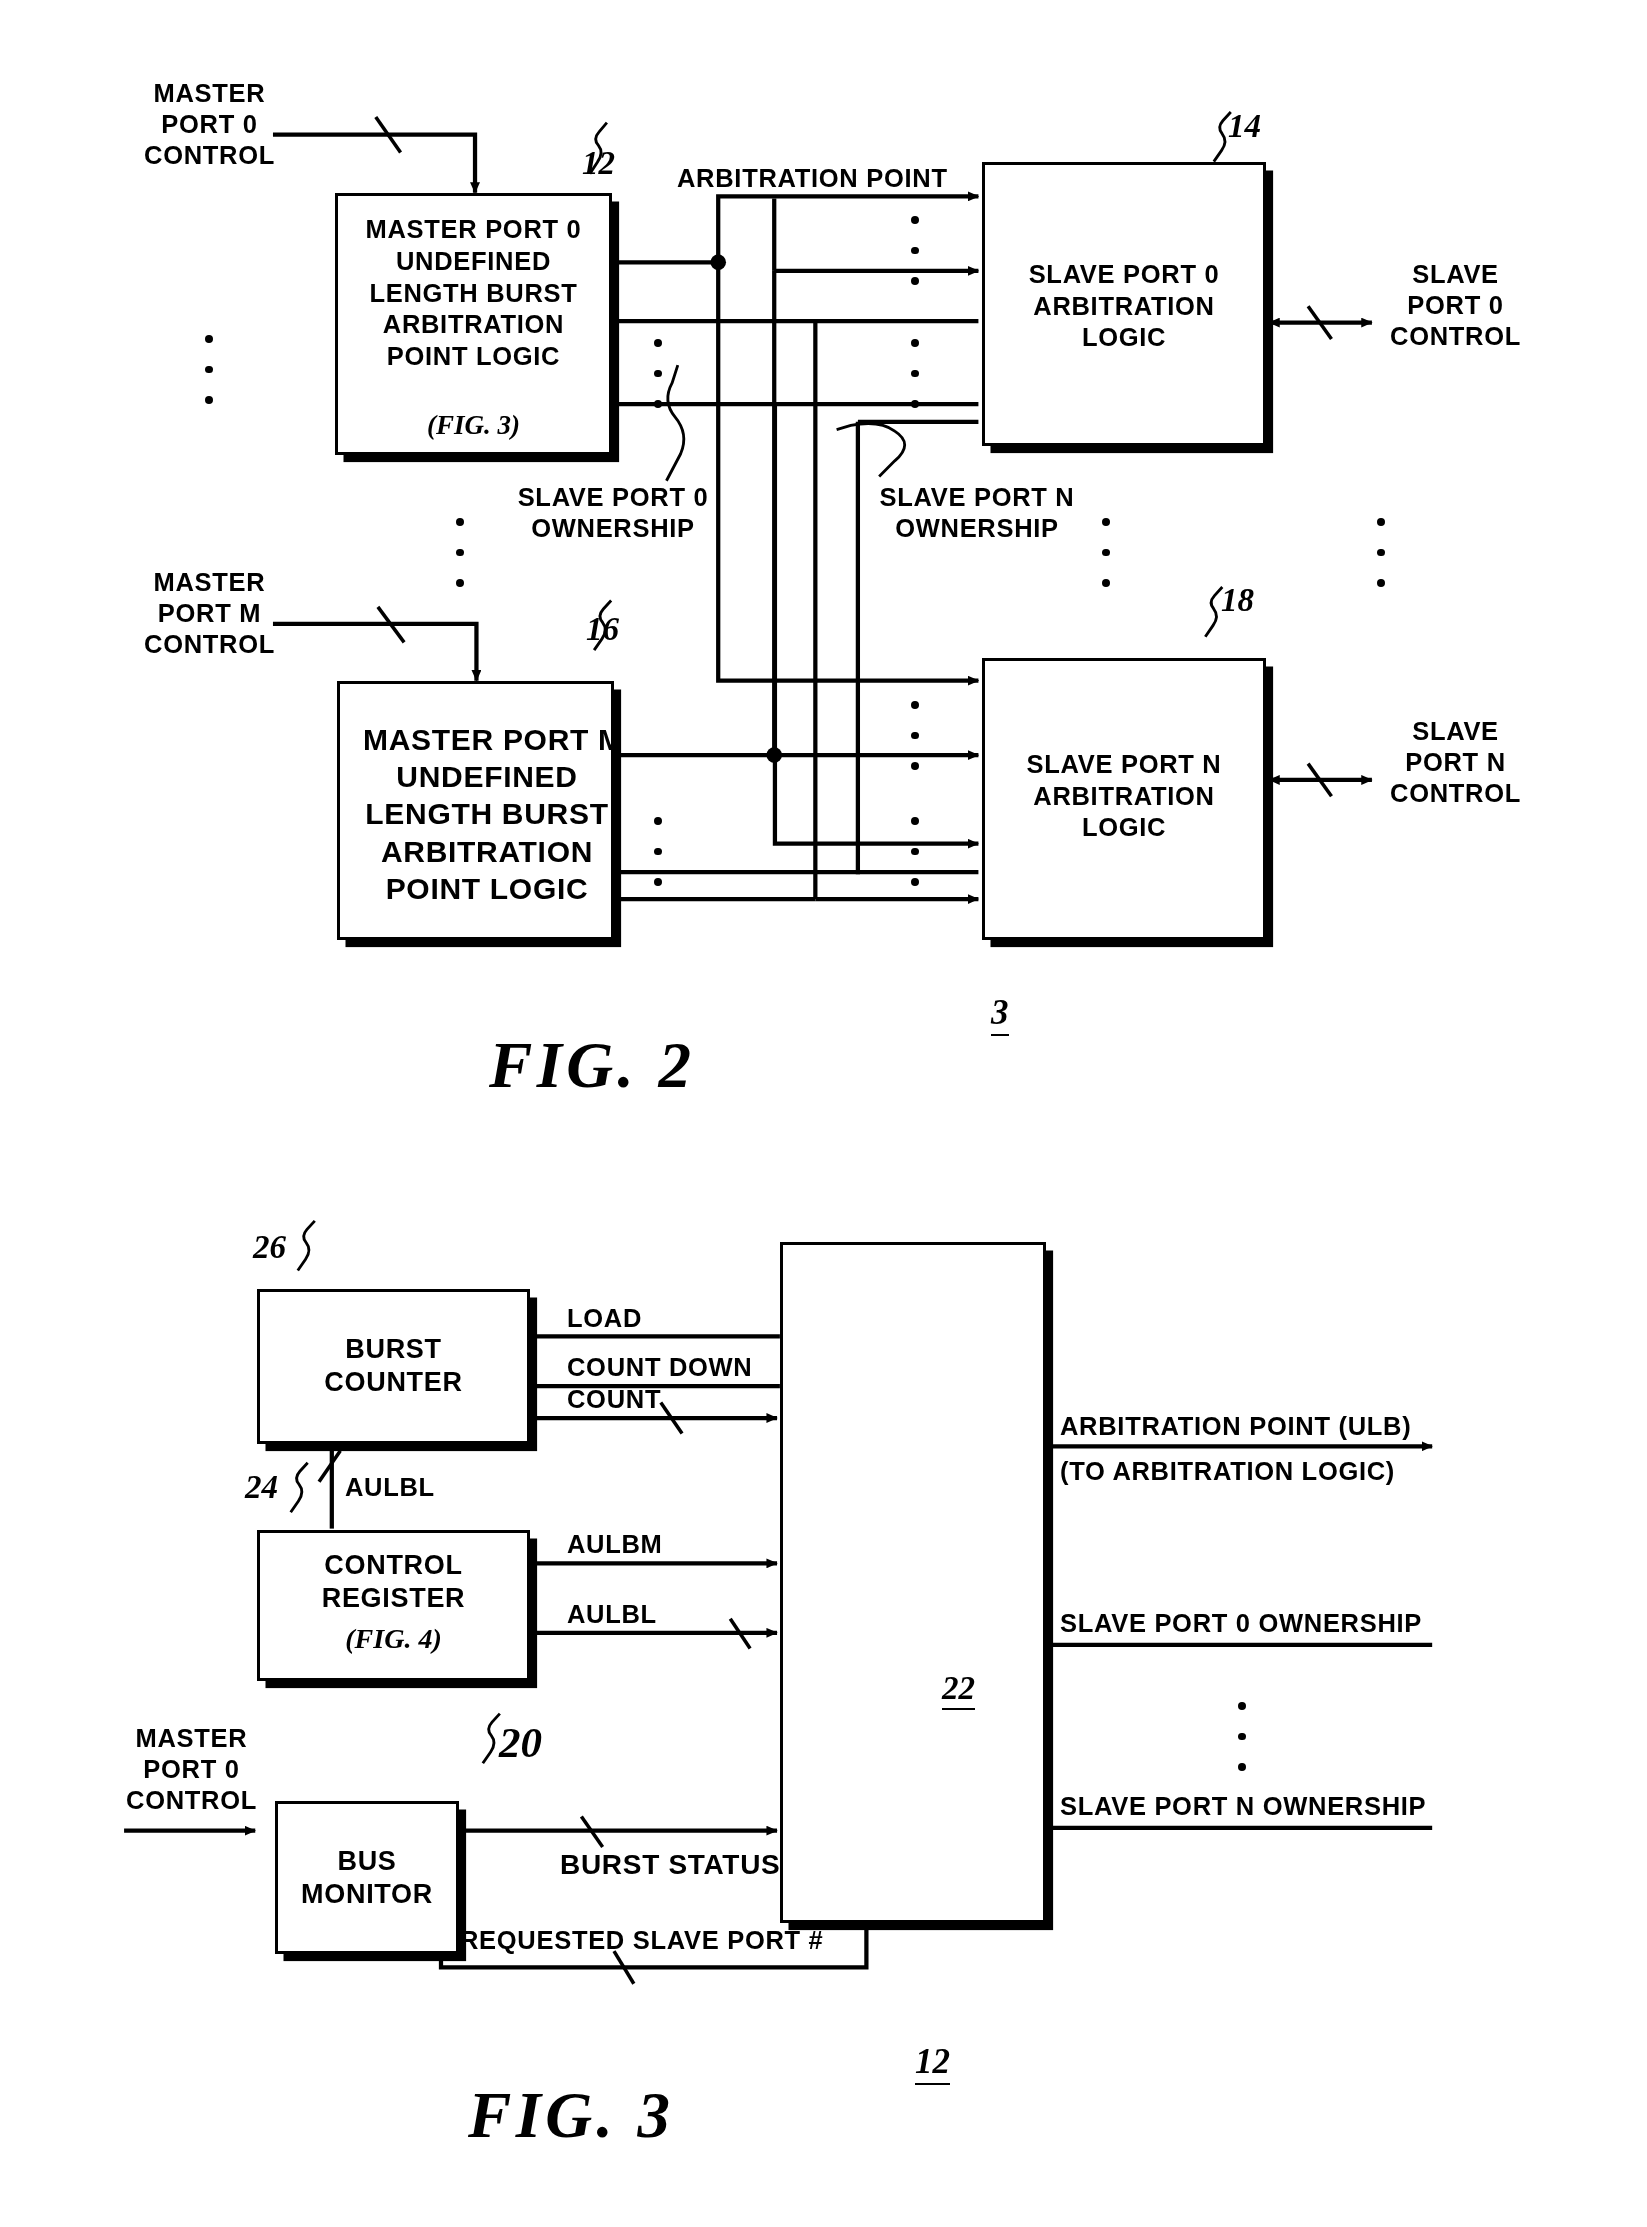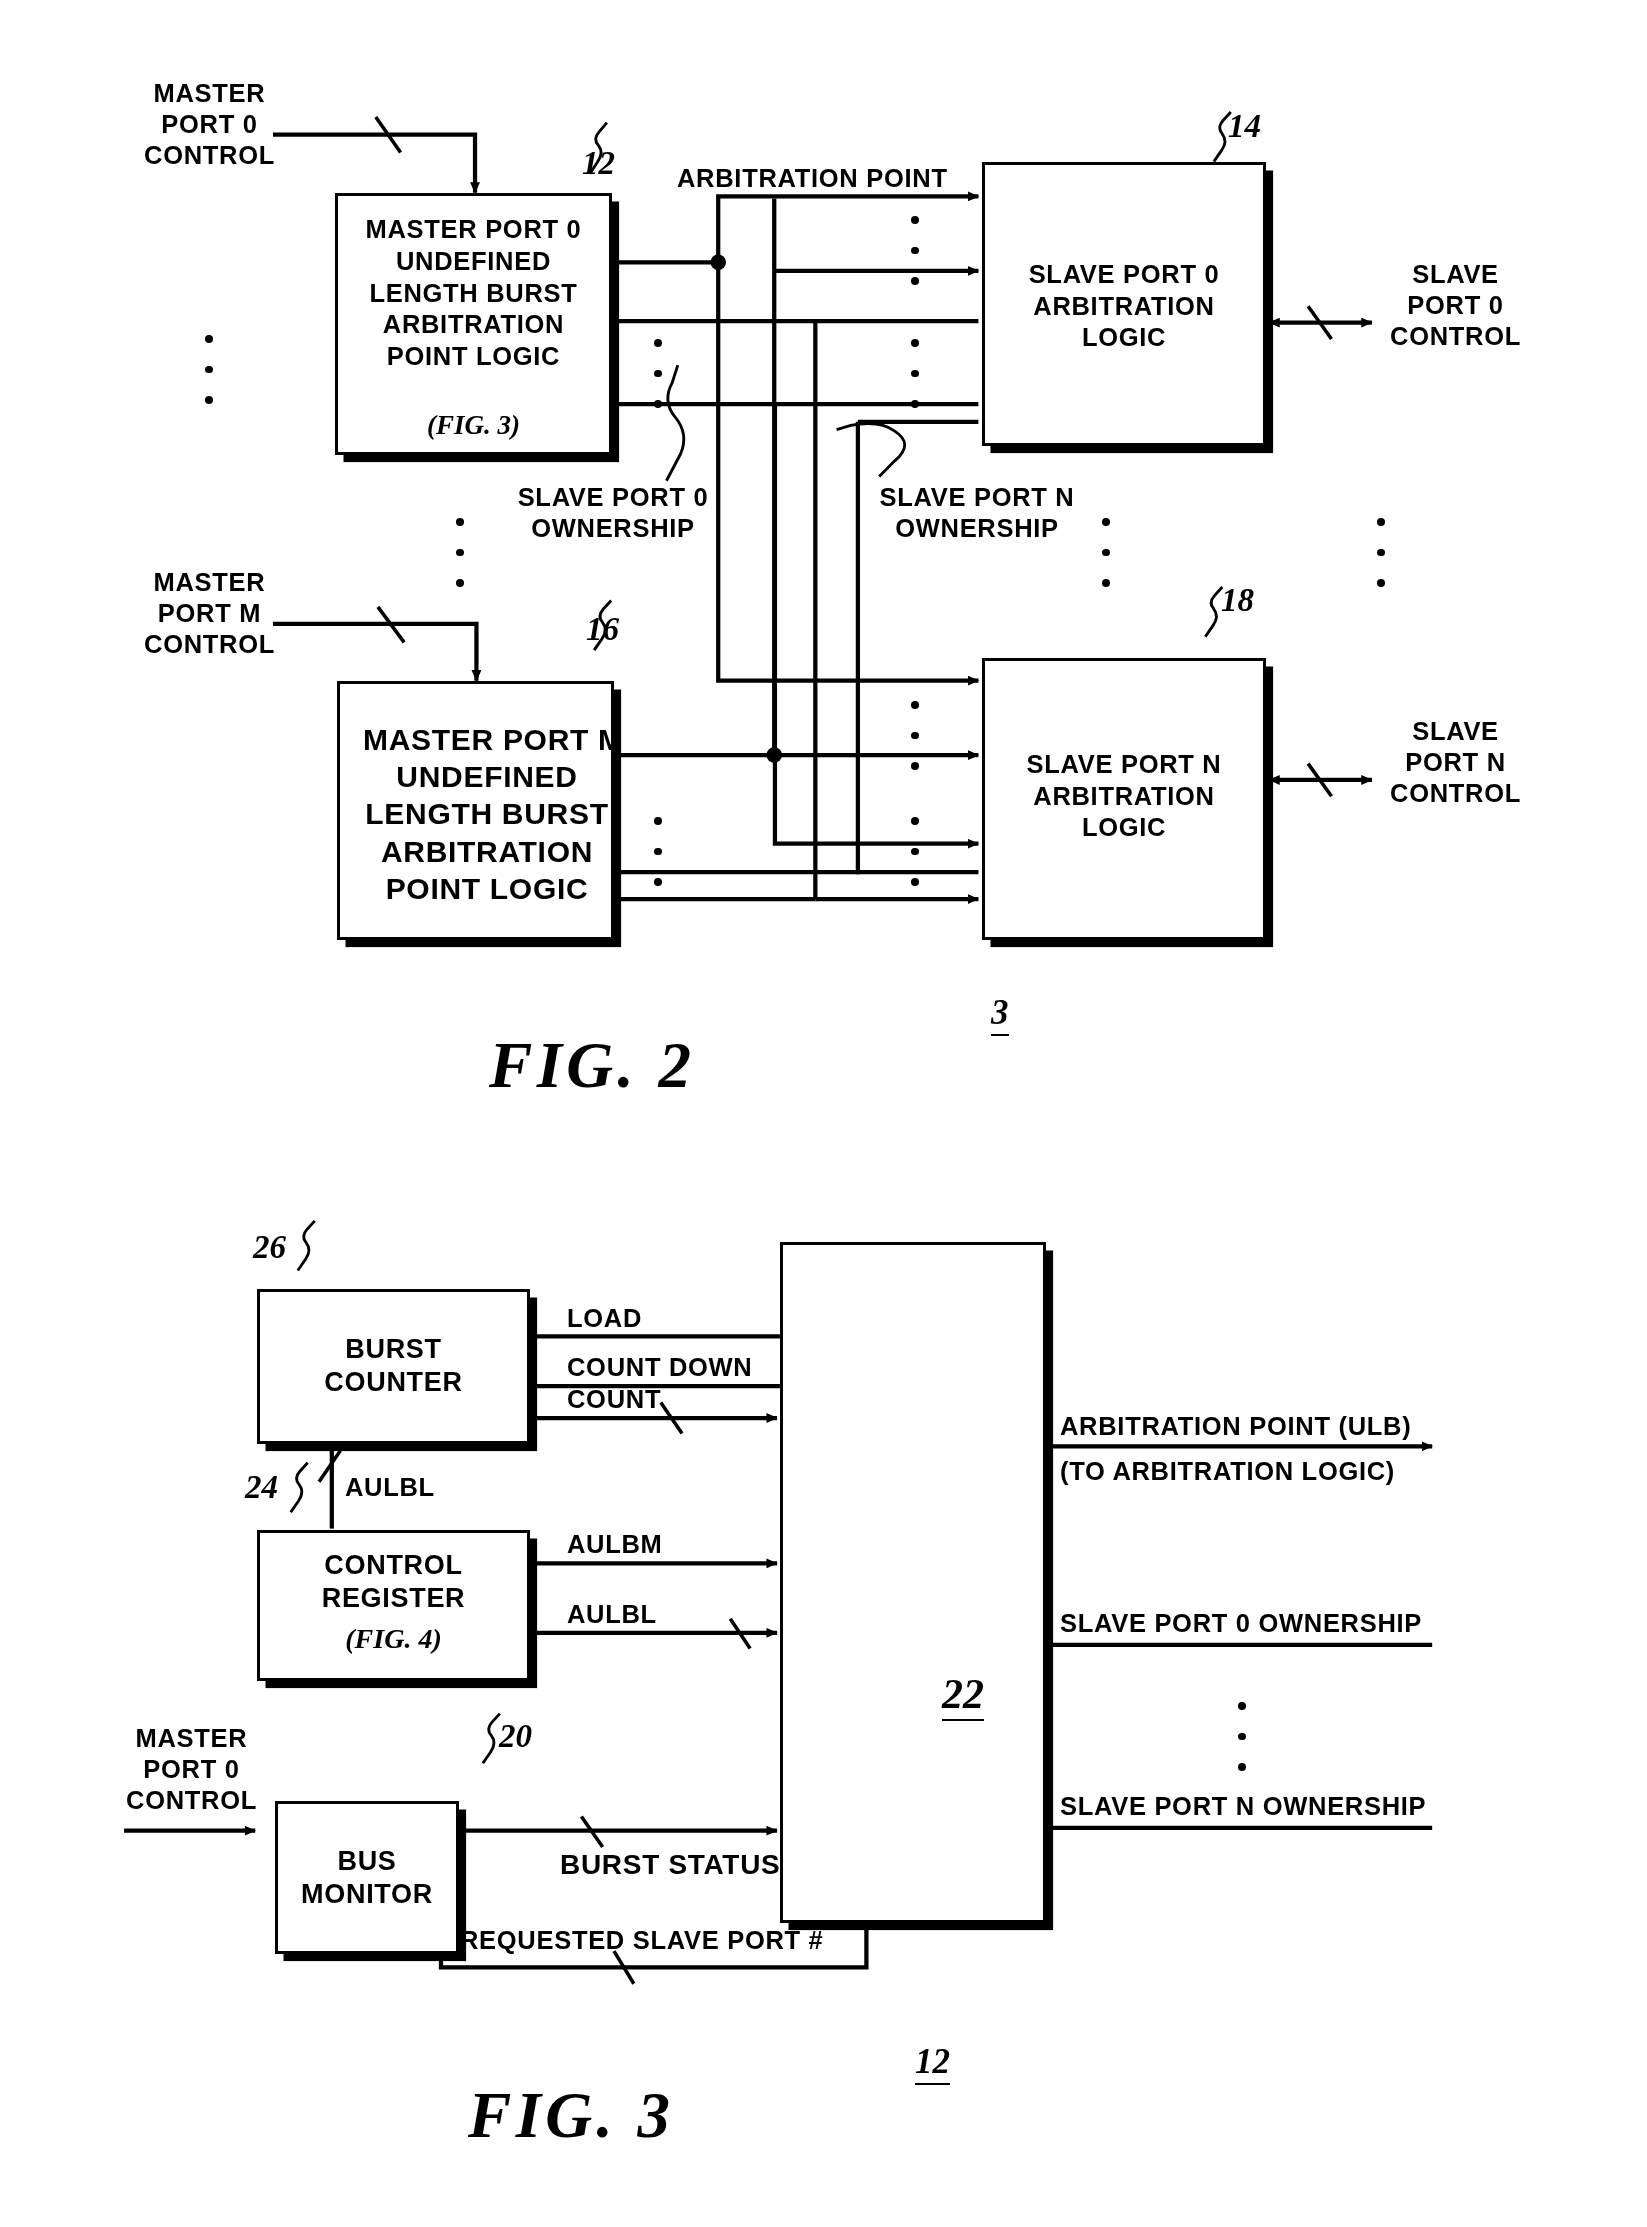--- a/index.html
+++ b/index.html
@@ -209,24 +209,24 @@
 
 <div class="box" style="left:257px;top:1530px;width:273px;height:151px;">
   <div class="boxtxt" style="top:15.6px;font-size:27px;">CONTROL<br>REGISTER</div>
   <div class="boxtxt boxfig" style="top:89px;font-size:28px;">(FIG. 4)</div>
 </div>
 <div class="num" style="left:245px;top:1469px;font-size:33px;">24</div>
 
 <div class="box" style="left:275px;top:1766px;width:184px;height:153px;margin-top:35px;">
   <div class="boxtxt" style="top:41px;font-size:27px;">BUS<br>MONITOR</div>
 </div>
-<div class="num" style="left:499px;top:1718px;font-size:33px;">20</div>
+<div class="num" style="left:499px;top:1718px;font-size:43px;">20</div>
 
 <div class="box" style="left:780px;top:1242px;width:266px;height:681px;">
-  <div class="numu" style="left:159px;top:425px;font-size:42px;">22</div>
+  <div class="numu" style="left:159px;top:425px;font-size:33px;">22</div>
 </div>
 
 <div class="lbl" style="left:567px;top:1303px;font-size:25.5px;">LOAD</div>
 <div class="lbl" style="left:567px;top:1352px;font-size:25.5px;">COUNT DOWN</div>
 <div class="lbl" style="left:567px;top:1384px;font-size:25.5px;">COUNT</div>
 <div class="lbl" style="left:345px;top:1472px;font-size:25.5px;">AULBL</div>
 <div class="lbl" style="left:567px;top:1529px;font-size:25.5px;">AULBM</div>
 <div class="lbl" style="left:567px;top:1599px;font-size:25.5px;">AULBL</div>
 <div class="lbl" style="left:560px;top:1800px;font-size:28px;margin-top:48px;">BURST STATUS</div>
 <div class="lbl" style="left:460px;top:1925px;font-size:25.5px;">REQUESTED SLAVE PORT #</div>

